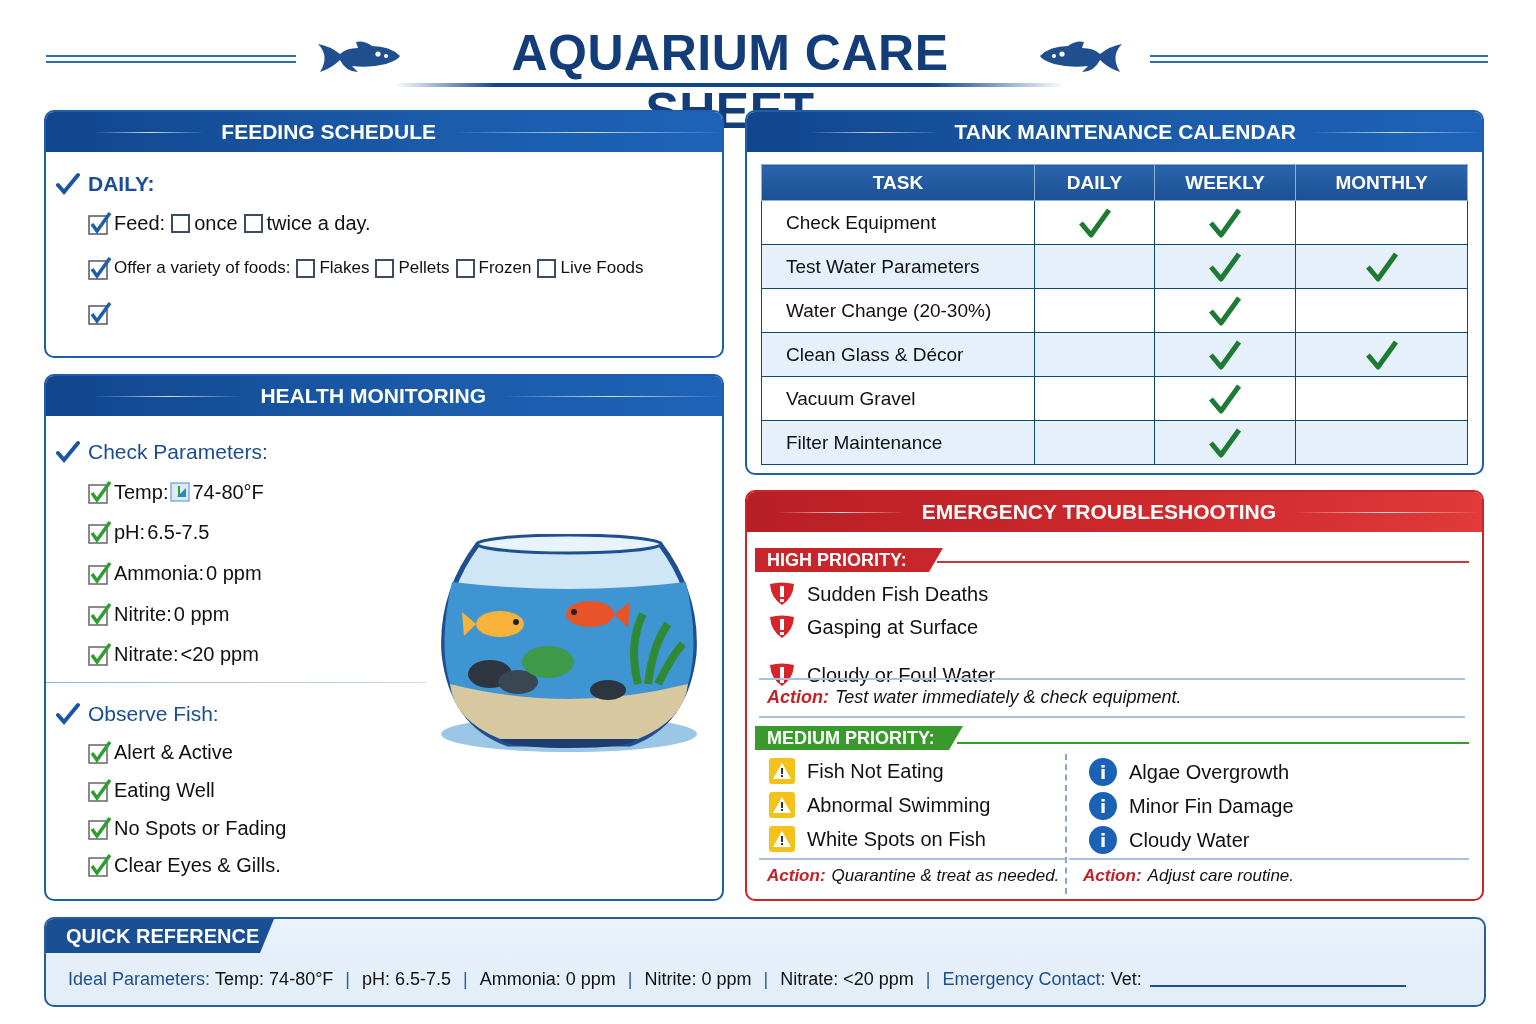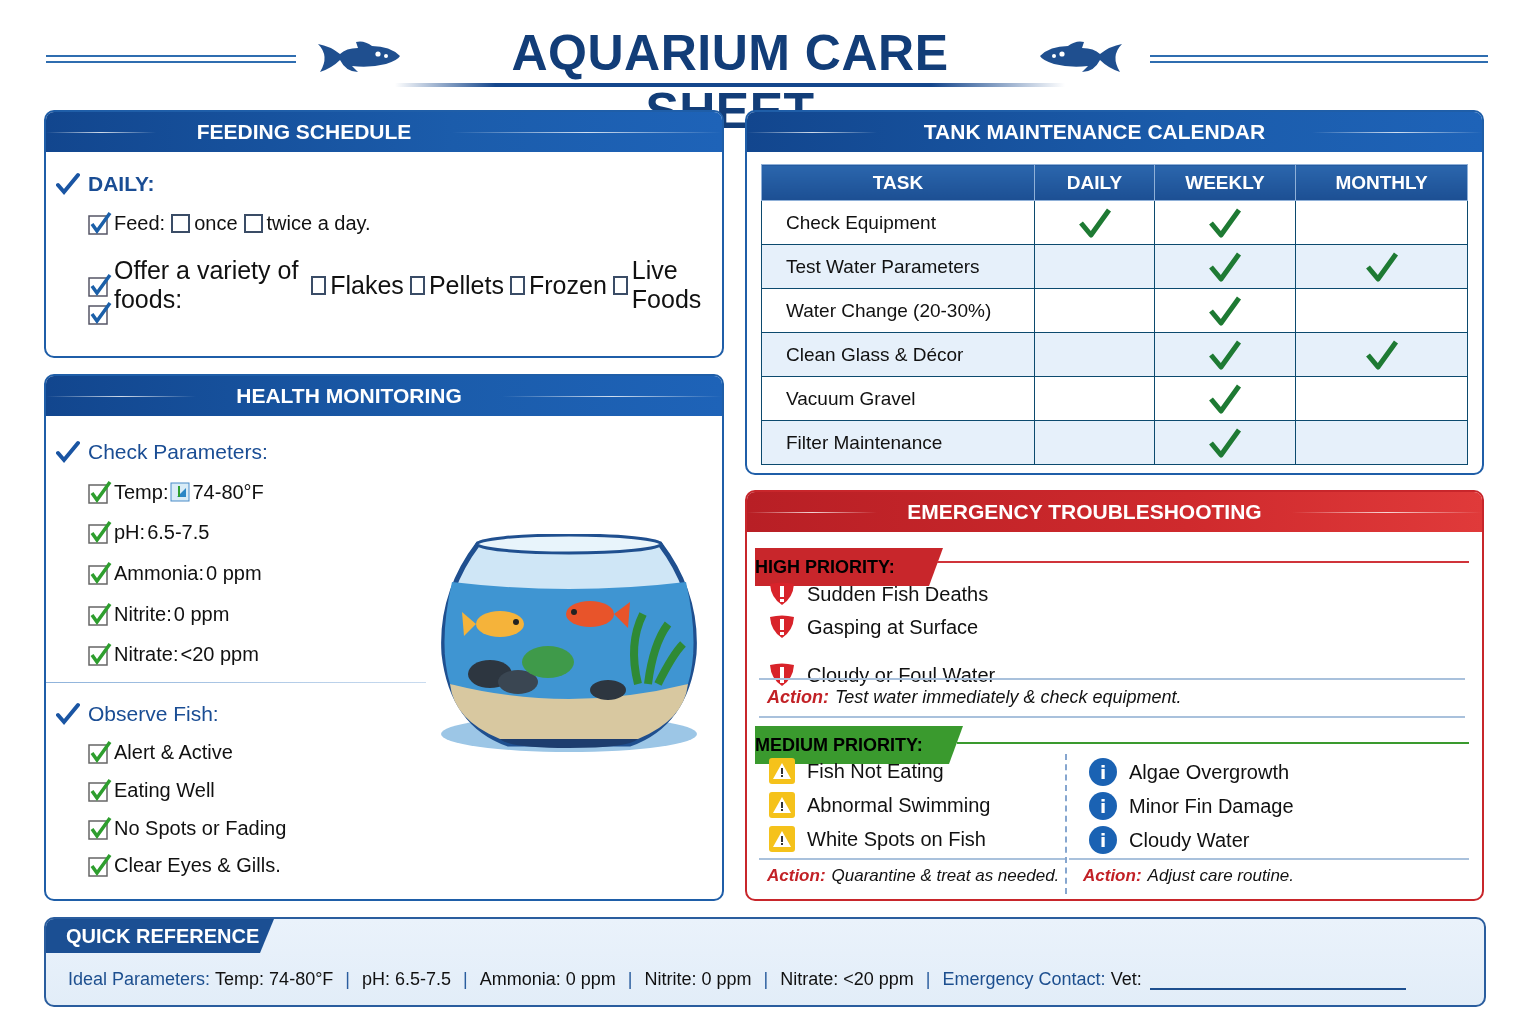--- a/index.html
+++ b/index.html
@@ -15,21 +15,21 @@
   .fish.l{left:316px}
   .fish.r{left:1040px;transform:scaleX(-1)}
   .title{position:absolute;left:440px;top:24px;width:580px;text-align:center;
     font-family:"Liberation Sans",sans-serif;font-weight:bold;font-size:50px;color:#123d78;letter-spacing:0.5px}
   .title-under{position:absolute;left:395px;top:83px;width:670px;height:4px;
     background:linear-gradient(90deg,rgba(20,70,140,0),#14468c 15%,#14468c 80%,rgba(20,70,140,0))}
 
   
   .panel{position:absolute;border:2px solid #1f5ea8;border-radius:10px;background:#fff;overflow:hidden}
   .panel-head{height:40px;background:linear-gradient(90deg,#12468e,#1b5cab 60%,#1e63b8);
-    color:#fff;font-weight:bold;font-size:21px;display:flex;align-items:center;justify-content:space-between;gap:16px}
+    color:#fff;font-weight:bold;font-size:21px;display:flex;align-items:center;justify-content:flex-end;gap:16px}
   .panel-head .hl{height:1px;background:linear-gradient(90deg,rgba(255,255,255,0),rgba(255,255,255,.8),rgba(255,255,255,0));flex:0 0 auto}
   .red .panel-head{background:linear-gradient(90deg,#b81f25,#cf2a2d 60%,#e03a3a)}
   .red{border-color:#c8262b}
 
   #feeding{left:44px;top:110px;width:680px;height:248px}
   #health{left:44px;top:374px;width:680px;height:527px}
   #maint{left:745px;top:110px;width:739px;height:365px}
   #emerg{left:745px;top:490px;width:739px;height:411px}
 
   .section-label{position:absolute;display:flex;align-items:center;gap:8px;color:#1a4d94;font-weight:bold;font-size:21px}
@@ -41,38 +41,38 @@
 
   
   .mtable{position:absolute;left:14px;top:52px;width:707px;border-collapse:collapse;font-size:19px}
   .mtable th{background:linear-gradient(180deg,#2b66ad,#1c4f93);color:#fff;height:36px;font-size:19px;border:1px solid #8fb0d8}
   .mtable td{height:44px;border:1px solid #0c4a6e;text-align:center}
   .mtable td.task{text-align:left;padding-left:24px}
   .mtable tr.alt td{background:#e6f0fa}
   .tick{width:34px;height:30px;display:inline-block;vertical-align:middle}
 
   
-  .prio-tag{position:absolute;height:38px;color:#000000;font-weight:bold;font-size:18px;display:flex;align-items:center;
+  .prio-tag{position:absolute;height:24px;color:#ffffff;font-weight:bold;font-size:18px;display:flex;align-items:center;padding-left:12px;
     clip-path:polygon(0 0,100% 0,calc(100% - 14px) 100%,0 100%)}
   .prio-line{position:absolute;height:2px}
   .eitem{position:absolute;display:flex;align-items:center;gap:12px;font-size:20px}
   .ico-red{width:26px;height:24px;display:inline-block}
   .ico-warn{width:26px;height:26px;background:#f5c21b;border-radius:3px;display:inline-flex;align-items:center;justify-content:center}
   .ico-info{width:28px;height:28px;background:#1a62b3;border-radius:50%;color:#fff;font-weight:bold;font-size:18px;display:inline-flex;align-items:center;justify-content:center;font-family:"DejaVu Sans",sans-serif}
   .action{position:absolute;font-size:18px;font-style:italic;color:#111}
   .action .lbl{color:#c22126;font-weight:bold;margin-right:6px}
   .hsep{position:absolute;height:2px;background:#a9c1dc}
   .vdash{position:absolute;width:0;border-left:2px dashed #86a6cf}
 
   
   #quick{position:absolute;left:44px;top:917px;width:1442px;height:90px;border:2px solid #2a5d9e;border-radius:10px;
     background:linear-gradient(180deg,#eaf2fb,#e2edf8);overflow:hidden}
   .qr-tag{position:absolute;left:0;top:0;height:34px;width:228px;background:#1b4f93;color:#fff;font-weight:bold;font-size:20px;
     display:flex;align-items:center;padding-left:20px;clip-path:polygon(0 0,100% 0,calc(100% - 14px) 100%,0 100%)}
-  .qr-line{position:absolute;left:22px;top:50px;font-size:18px;color:#111;display:flex;align-items:flex-end;white-space:nowrap}
+  .qr-line{position:absolute;left:22px;top:50px;font-size:18px;color:#111;display:flex;align-items:flex-start;white-space:nowrap}
   .qr-line .blue{color:#1d4f8f}
   .qr-line .sep{color:#2a5d9e;margin:0 12px}
   .qr-blank{display:inline-block;width:256px;border-bottom:2px solid #1d4f8f;height:18px;margin-left:8px}
 
   .bowl{position:absolute;left:392px;top:158px;width:262px;height:225px}
   .divider{position:absolute;left:0;top:306px;width:380px;height:1px;background:linear-gradient(90deg,#8fb3db,#c9dbef)}
 </style>
 </head>
 <body>
 
@@ -111,21 +111,21 @@
         <path d="M4 13 L9 20 L22 2" stroke="#1b5fa8" stroke-width="3.5" fill="none"></path>
       </svg>
     <span class="inline">
       <span>Feed:</span>
       <span class="ebox"></span>
       <span>once</span>
       <span class="ebox"></span>
       <span>twice a day.</span>
     </span>
   </div>
-  <div class="item" style="left:42px;top:144px;font-size:25px">
+  <div class="item" style="left:42px;top:144px;font-size:17px">
     <svg class="cbox" viewBox="0 0 24 24">
         <rect x="1" y="5" width="18" height="18" fill="#fff" stroke="#556" stroke-width="1.5"></rect>
         <path d="M4 13 L9 20 L22 2" stroke="#1b5fa8" stroke-width="3.5" fill="none"></path>
       </svg>
     <span class="inline">
       <span>Offer a variety of foods:</span>
       <span class="ebox"></span>
       <span>Flakes</span>
       <span class="ebox"></span>
       <span>Pellets</span>

